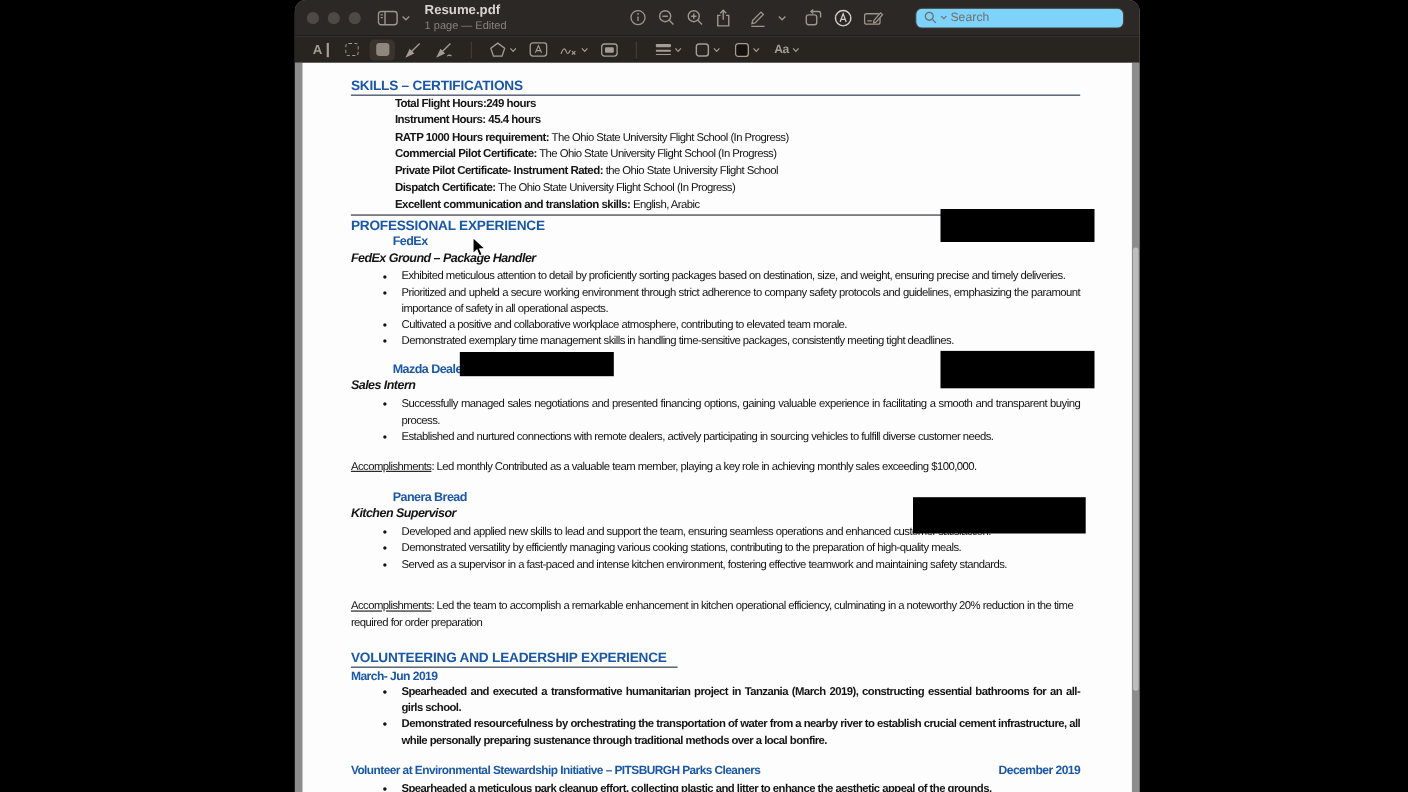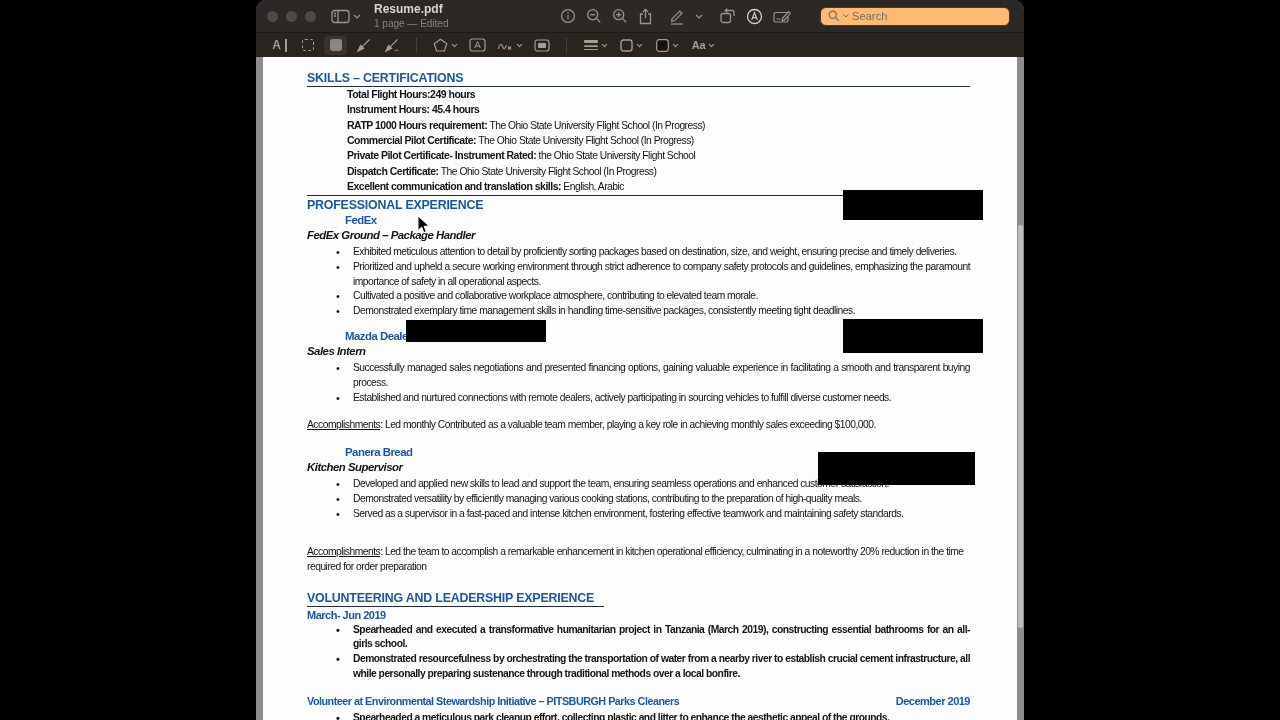--- a/index.html
+++ b/index.html
@@ -1,40 +1,40 @@
 <!DOCTYPE html>
 <html><head>
 <meta charset="utf-8">
 <style>
   * { box-sizing: border-box; margin: 0; padding: 0; }
   html,body { width:1280px; height:720px; background:#000; overflow:hidden;
               font-family:"Liberation Sans", sans-serif; }
   .stage { position:relative; width:1280px; height:720px; background:#000; }
 
   
-  .window { position:absolute; left:256px; top:0; width:768px; height:720px;
+  .window { position:absolute; left:268px; top:0; width:768px; height:720px;
             border-radius:10px 10px 0 0; overflow:hidden; background:#8d8d8d;
             display:flex; flex-direction:column; }
 
   
   .titlebar { height:33px; background:#2c2825; display:flex; align-items:center;
               padding:0 14px 0 11px; flex:0 0 auto; border-bottom:1px solid #1c1916; }
   .traffic { display:flex; gap:8px; align-items:center; }
   .tl { width:11px; height:11px; border-radius:50%; background:#4f4945; display:inline-block; }
   button { background:none; border:0; padding:0; color:#9d948c; display:inline-flex;
            align-items:center; justify-content:center; gap:3px; cursor:default;
            font-family:"Liberation Sans", sans-serif; }
   .tb-btn { height:22px; }
   .sidebar-btn { margin-left:15px; }
   .title-block { margin-left:13px; line-height:1.1; }
   .title { font-size:12px; font-weight:bold; color:#d9d4cf; }
   .subtitle { font-size:10px; color:#8a827b; margin-top:1px;text-align:center; }
   .tb-right { margin-left:auto; display:flex; align-items:center; gap:10px; }
   .brighter { color:#d6d0ca; }
-  .searchbox { margin-left:18px; width:190px; height:19px; background:#fdba74;
+  .searchbox { margin-left:18px; width:190px; height:19px; background:#7dd3fc;
                border:1px solid #413b36; border-radius:6px; display:flex;
                align-items:center; gap:3px; padding:0 7px; color:#756d66; }
   .searchbox span { font-size:11px; letter-spacing:.1px; }
 
   
   .markupbar { height:24px; background:#282420; display:flex; align-items:center;
                padding:0 0 0 12px; gap:5px; flex:0 0 auto; color:#a59c93; }
   .mk-group { display:flex; align-items:center; gap:5px; }
   .mk-btn { width:23px; height:19px; border-radius:4px; color:#a59c93; }
   .mk-btn.wide { width:31px; }

